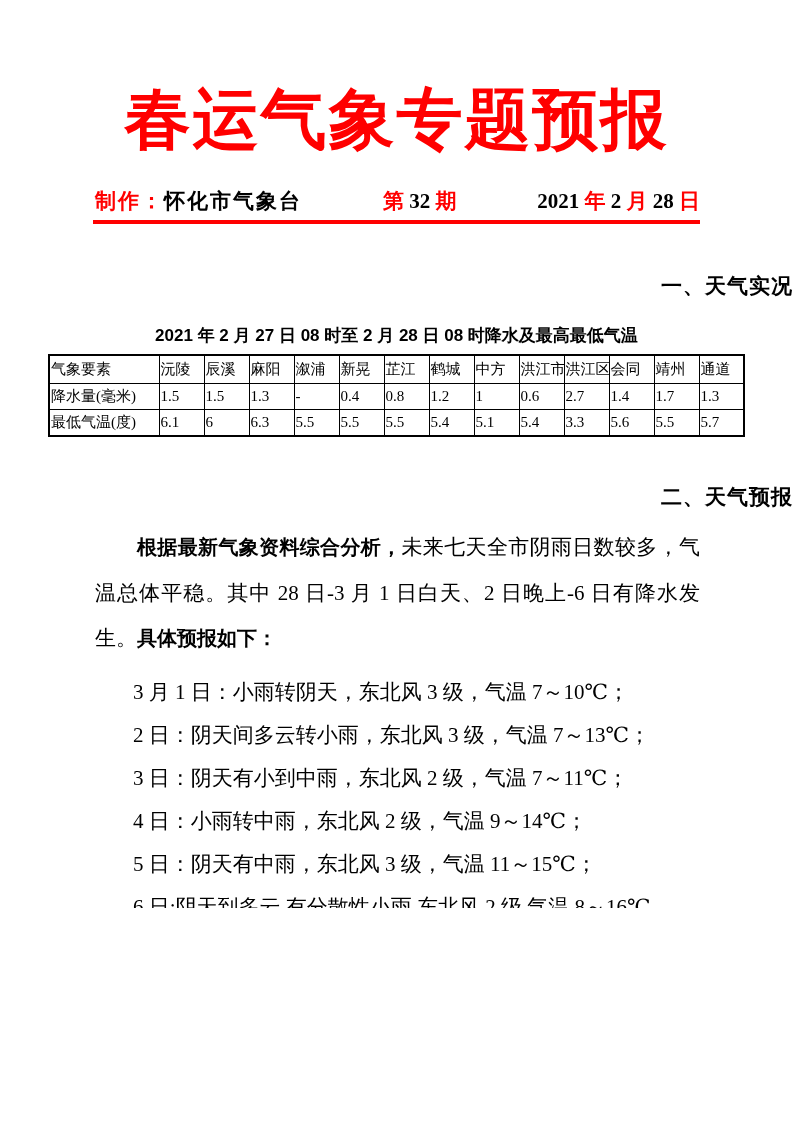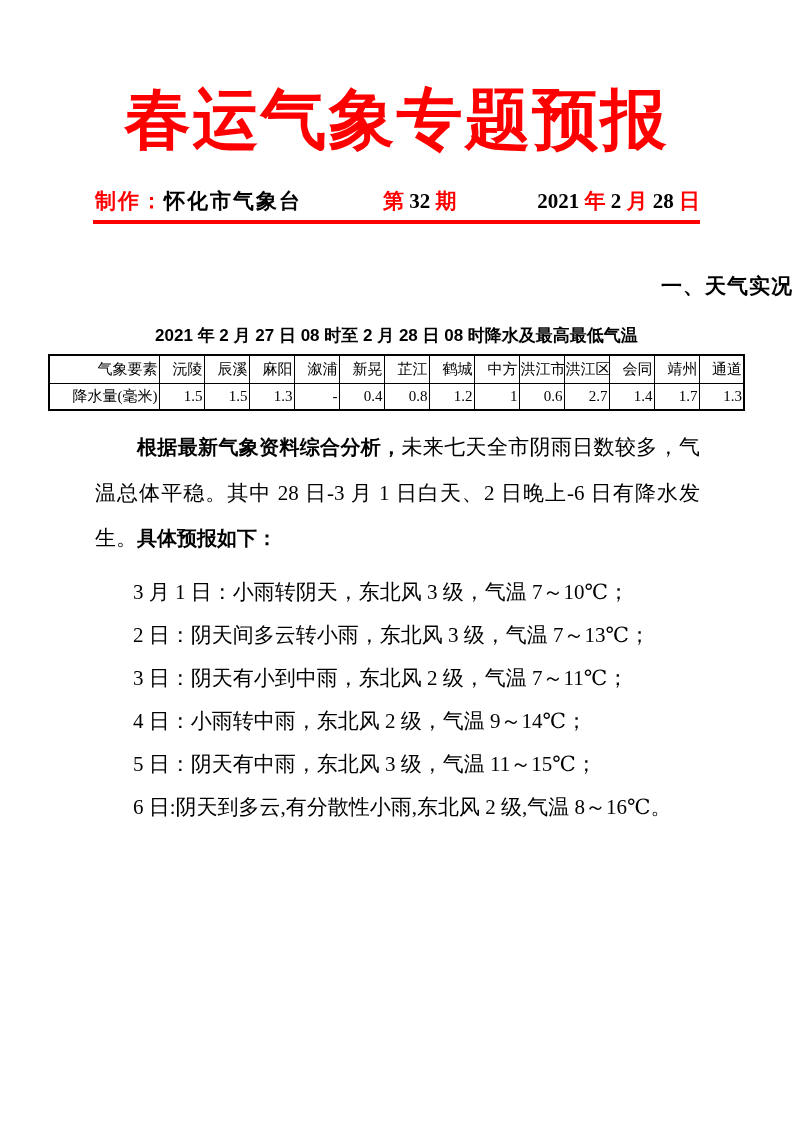--- a/index.html
+++ b/index.html
@@ -56,21 +56,21 @@
   }
   table.weather {
     margin: 7px 0 0 48px;
     width: 697px;
     border-collapse: collapse;
     table-layout: fixed;
     border: 2px solid #000;
   }
   table.weather th, table.weather td {
     border: 1px solid #000;
-    text-align: right;
+    text-align: left;
     vertical-align: middle;
     font-size: 15px;
     font-weight: 400;
     padding: 0 1px;
     height: 26px;
     overflow: hidden;
     white-space: nowrap;
   }
   table.weather th.first, table.weather td.rowlabel { width: 110px; }
   table.weather thead th { height: 29px; }
@@ -138,25 +138,42 @@
             <td>0.4</td>
             <td>0.8</td>
             <td>1.2</td>
             <td>1</td>
             <td>0.6</td>
             <td>2.7</td>
             <td>1.4</td>
             <td>1.7</td>
             <td>1.3</td>
           </tr>
+          <tr>
+            <td class="rowlabel">最低气温(度)</td>
+            <td>6.1</td>
+            <td>6</td>
+            <td>6.3</td>
+            <td>5.5</td>
+            <td>5.5</td>
+            <td>5.5</td>
+            <td>5.4</td>
+            <td>5.1</td>
+            <td>5.4</td>
+            <td>3.3</td>
+            <td>5.6</td>
+            <td>5.5</td>
+            <td>5.7</td>
+          </tr>
         </tbody>
     </table>
   </div>
 
   <div>
+    <div class="sec-heading second">二、天气预报</div>
     <p class="intro"><b>根据最新气象资料综合分析，</b><span>未来七天全市阴雨日数较多，气温总体平稳。其中 28 日-3 月 1 日白天、2 日晚上-6 日有降水发生。</span><b>具体预报如下：</b></p>
     <div class="forecast-list" id="forecast-list">
         <div class="forecast-item">3 月 1 日：小雨转阴天，东北风 3 级，气温 7～10℃；</div>
         <div class="forecast-item">2 日：阴天间多云转小雨，东北风 3 级，气温 7～13℃；</div>
         <div class="forecast-item">3 日：阴天有小到中雨，东北风 2 级，气温 7～11℃；</div>
         <div class="forecast-item">4 日：小雨转中雨，东北风 2 级，气温 9～14℃；</div>
         <div class="forecast-item">5 日：阴天有中雨，东北风 3 级，气温 11～15℃；</div>
         <div class="forecast-item">6 日:阴天到多云,有分散性小雨,东北风 2 级,气温 8～16℃。</div>
       </div>
   </div>

